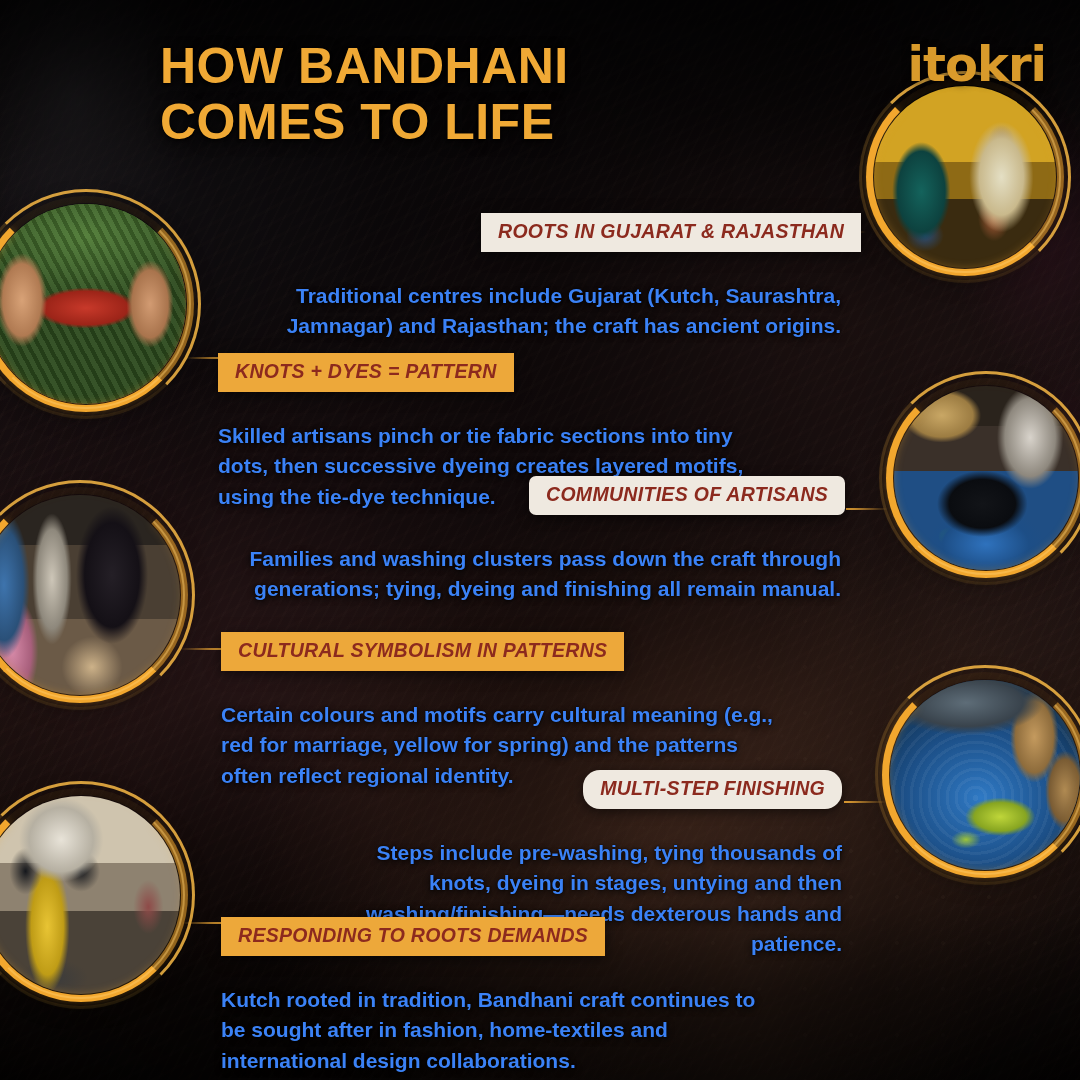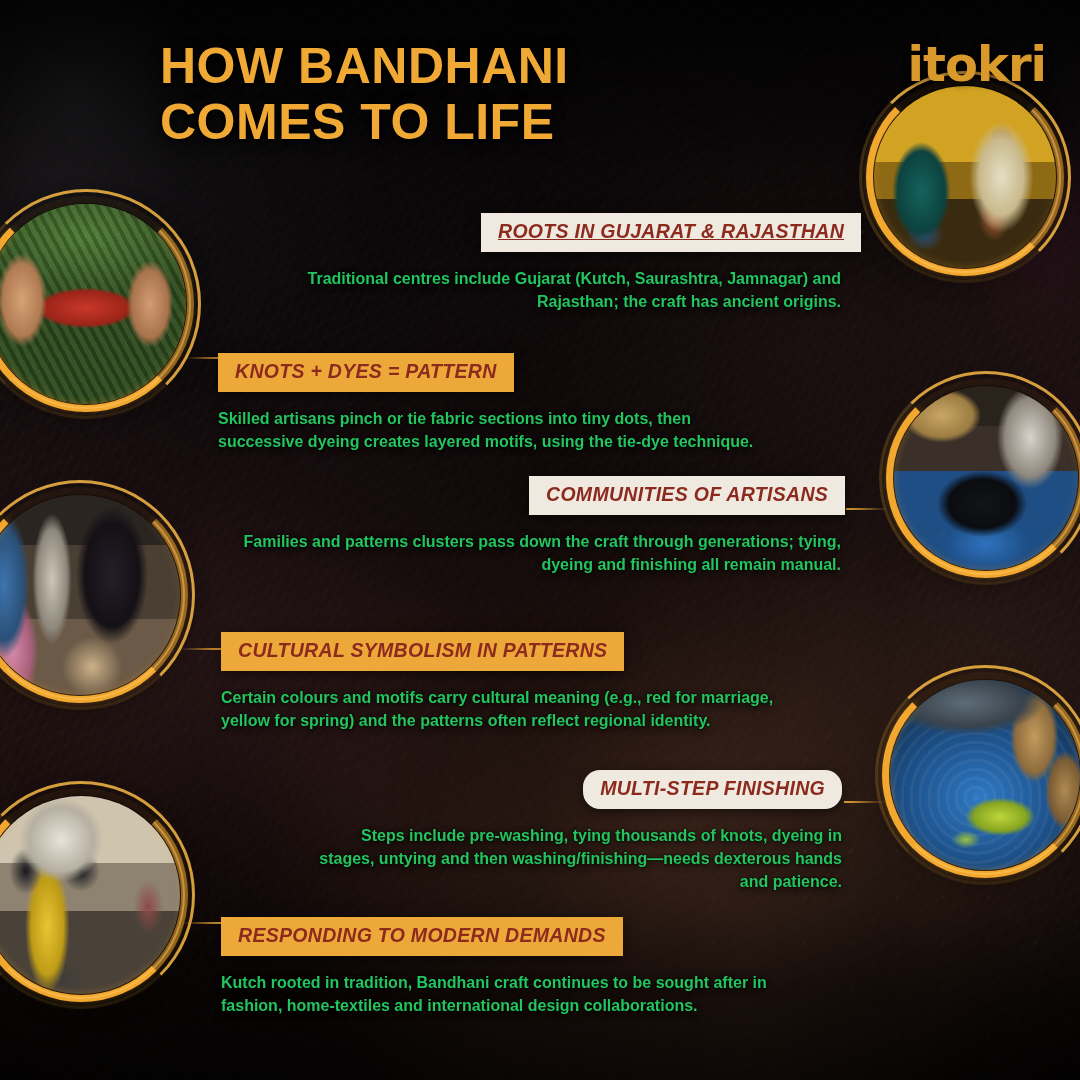--- a/index.html
+++ b/index.html
@@ -272,41 +272,41 @@
     letter-spacing: 0.3px;
     color: #8C2A1E;
     line-height: 1;
     white-space: nowrap;
     box-shadow: 0 3px 12px rgba(0,0,0,0.55);
   }
   .bar.cream  { background: #EFE9E0; }
   .bar.amber  { background: #EDA83A; margin-top: 16px; }
 
   .body-text {
-    margin-top: 15px;
-    font-size: 16px;
+    margin-top: 29px;
+    font-size: 21px;
     line-height: 1.46;
     font-weight: 700;
-    color: #22c55e;
+    color: #3b82f6;
     text-shadow: 0 2px 7px rgba(0,0,0,0.9), 0 0 2px rgba(0,0,0,0.8);
   }
   .align-right { text-align: right; }
   .align-left  { text-align: left; }
   .right-row   { text-align: right; }
 
   
   #sec-roots       { top: 213px; left: 256px; width: 585px; }
   #sec-knots       { top: 337px; left: 218px; width: 560px; }
   #sec-communities { top: 476px; left: 236px; width: 605px; }
   #sec-symbolism   { top: 616px; left: 221px; width: 560px; }
   #sec-finishing   { top: 770px; left: 310px; width: 532px; }
   #sec-modern      { top: 901px; left: 221px; width: 560px; }
 
-  #sec-roots .bar       { margin-left: 225px; text-decoration: underline; }
-  #sec-communities .bar { margin-left: 293px; }
+  #sec-roots .bar       { margin-left: 225px; }
+  #sec-communities .bar { margin-left: 293px; border-radius: 7px; }
   #sec-finishing .bar   { margin-left: 272px; border-radius: 17px; }
 </style>
 </head>
 <body>
 
 <div id="poster">
 
   <div class="bg-layer bg-base"></div>
   <div class="bg-layer bg-cloth"></div>
   <div class="bg-layer bg-folds"></div>
@@ -387,31 +387,31 @@
     <div class="body-text align-right">Traditional centres include Gujarat (Kutch, Saurashtra, Jamnagar) and Rajasthan; the craft has ancient origins.</div>
   </div>
 
   <div class="section" id="sec-knots">
     <div class="bar amber">KNOTS + DYES = PATTERN</div>
     <div class="body-text align-left">Skilled artisans pinch or tie fabric sections into tiny dots, then successive dyeing creates layered motifs, using the tie-dye technique.</div>
   </div>
 
   <div class="section right-row" id="sec-communities">
     <div class="bar cream">COMMUNITIES OF ARTISANS</div>
-    <div class="body-text align-right">Families and patterns clusters pass down the craft through generations; tying, dyeing and finishing all remain manual.</div>
+    <div class="body-text align-right">Families and washing clusters pass down the craft through generations; tying, dyeing and finishing all remain manual.</div>
   </div>
 
   <div class="section" id="sec-symbolism">
     <div class="bar amber">CULTURAL SYMBOLISM IN PATTERNS</div>
     <div class="body-text align-left">Certain colours and motifs carry cultural meaning (e.g., red for marriage, yellow for spring) and the patterns often reflect regional identity.</div>
   </div>
 
   <div class="section right-row" id="sec-finishing">
     <div class="bar cream">MULTI-STEP FINISHING</div>
     <div class="body-text align-right">Steps include pre-washing, tying thousands of knots, dyeing in stages, untying and then washing/finishing—needs dexterous hands and patience.</div>
   </div>
 
   <div class="section" id="sec-modern">
-    <div class="bar amber">RESPONDING TO MODERN DEMANDS</div>
+    <div class="bar amber">RESPONDING TO ROOTS DEMANDS</div>
     <div class="body-text align-left">Kutch rooted in tradition, Bandhani craft continues to be sought after in fashion, home-textiles and international design collaborations.</div>
   </div>
 
 </div>
 
 </body></html>

